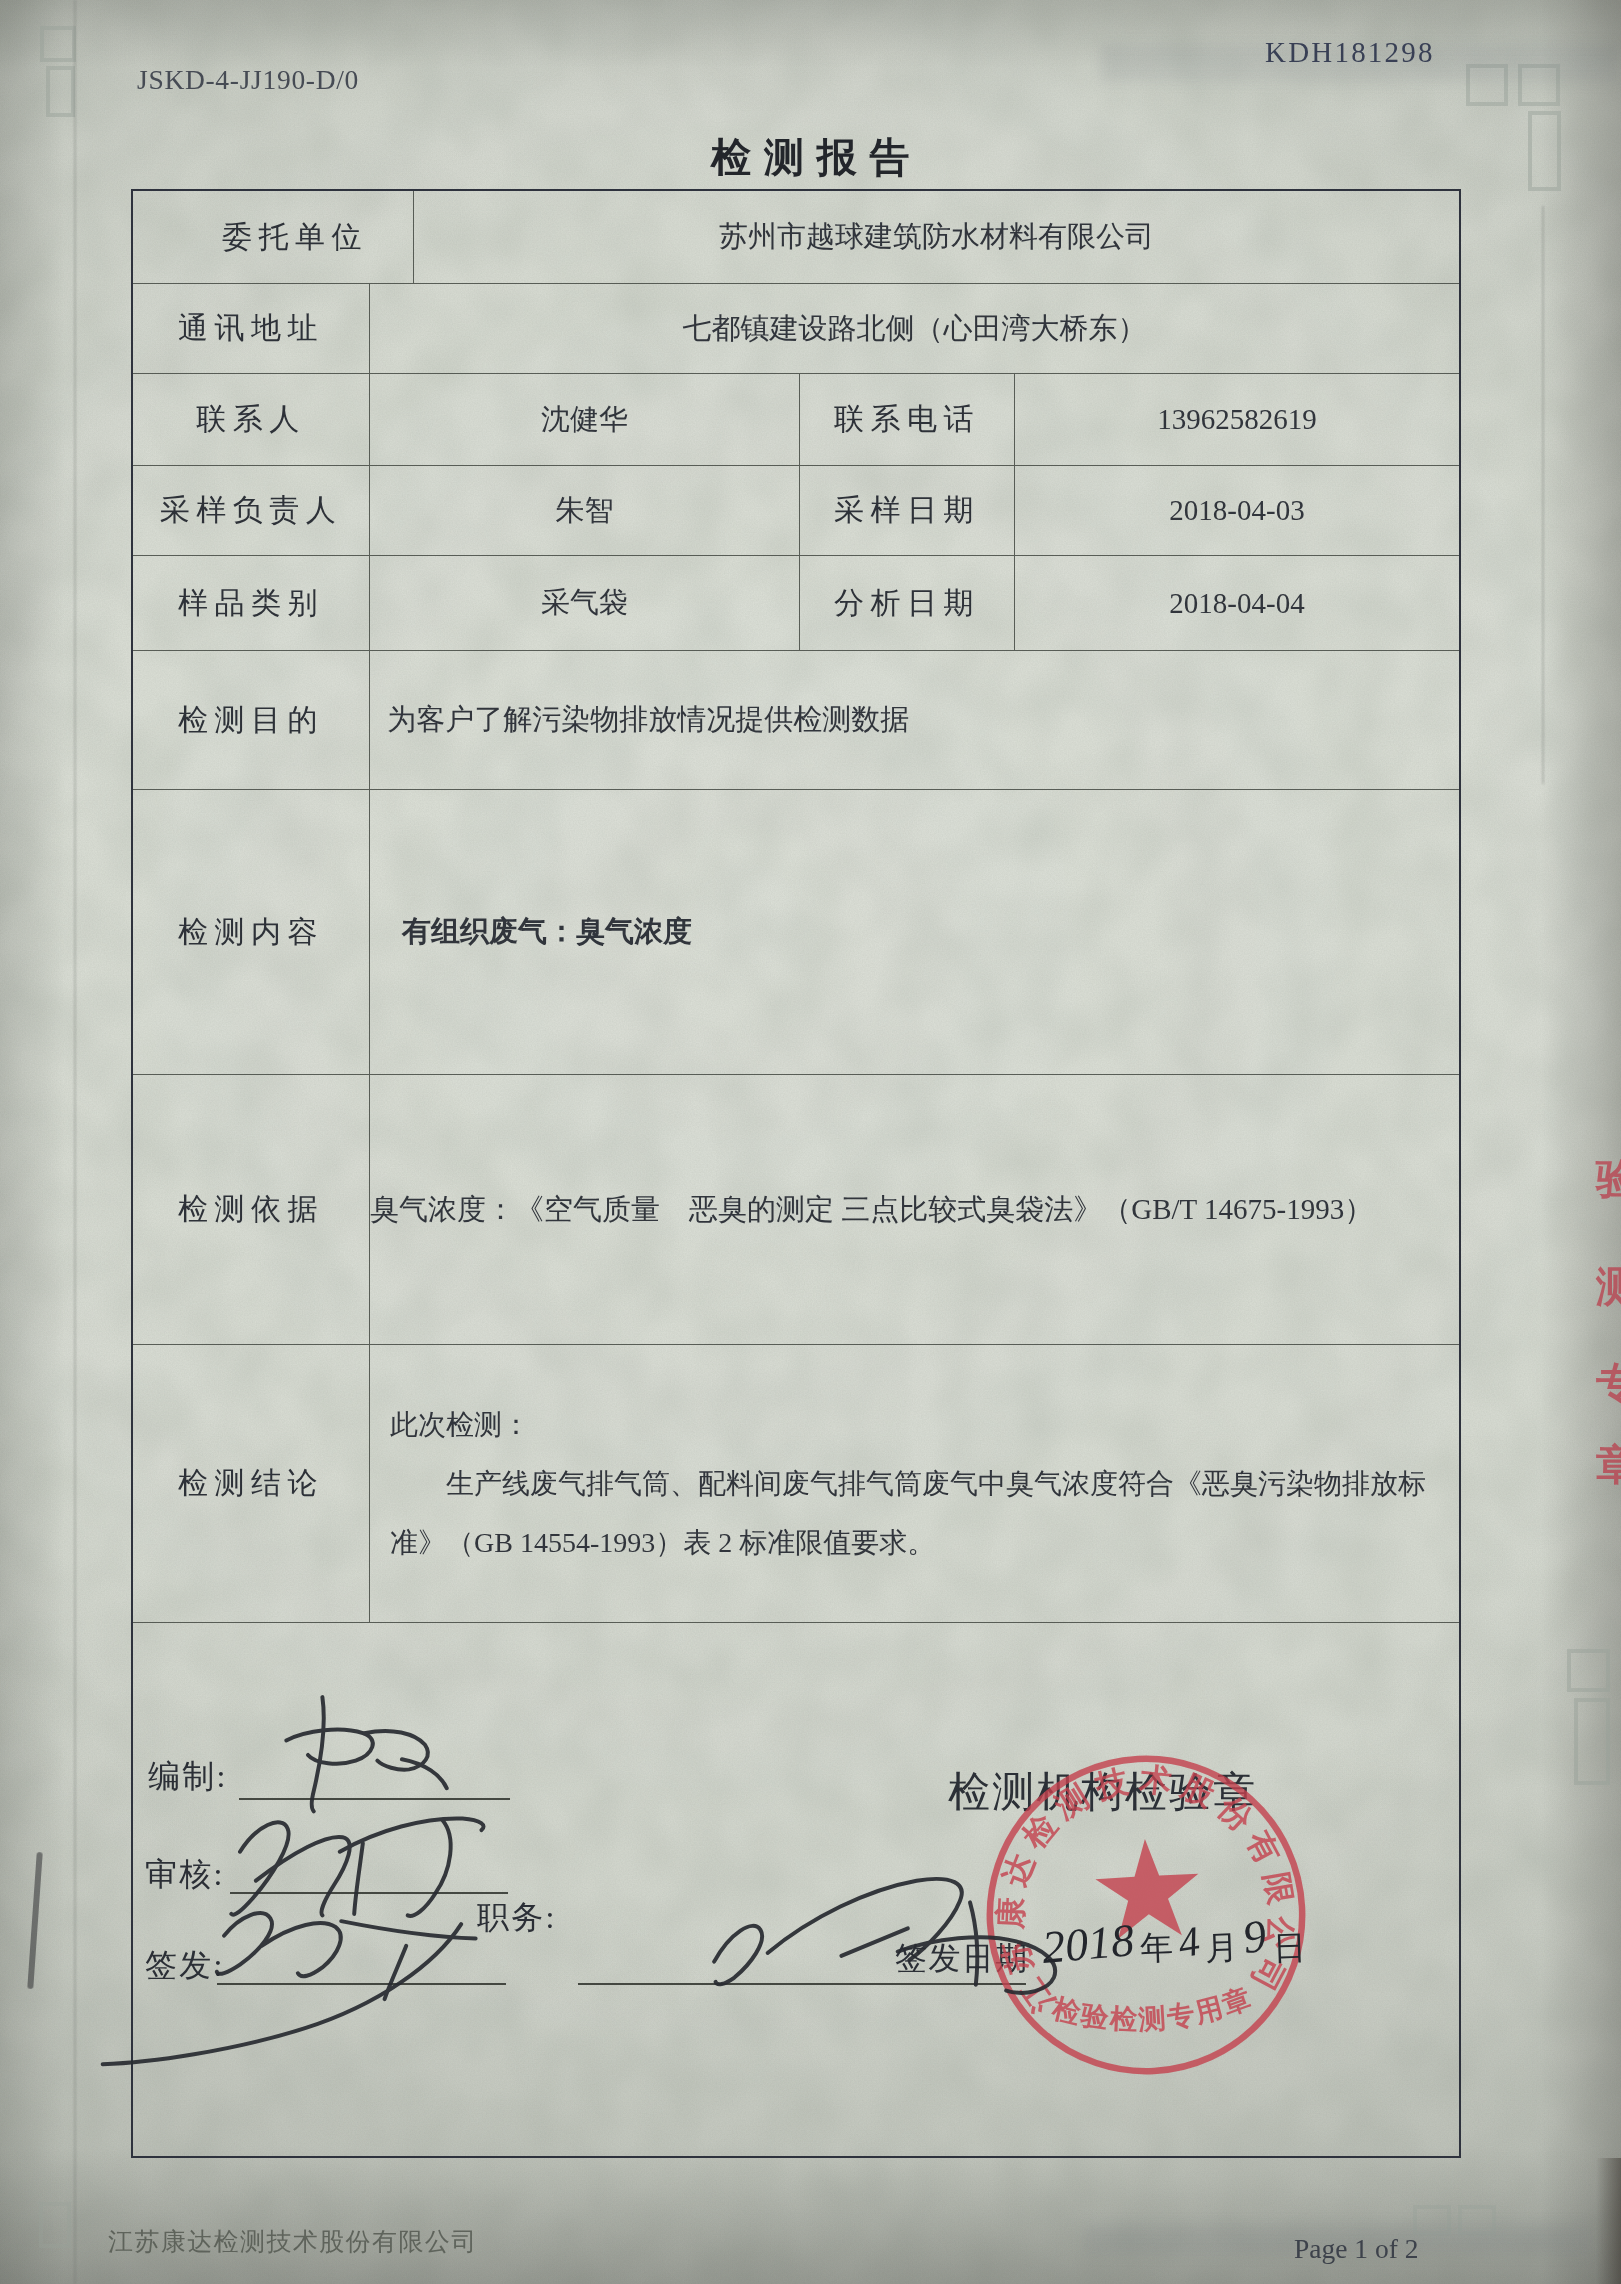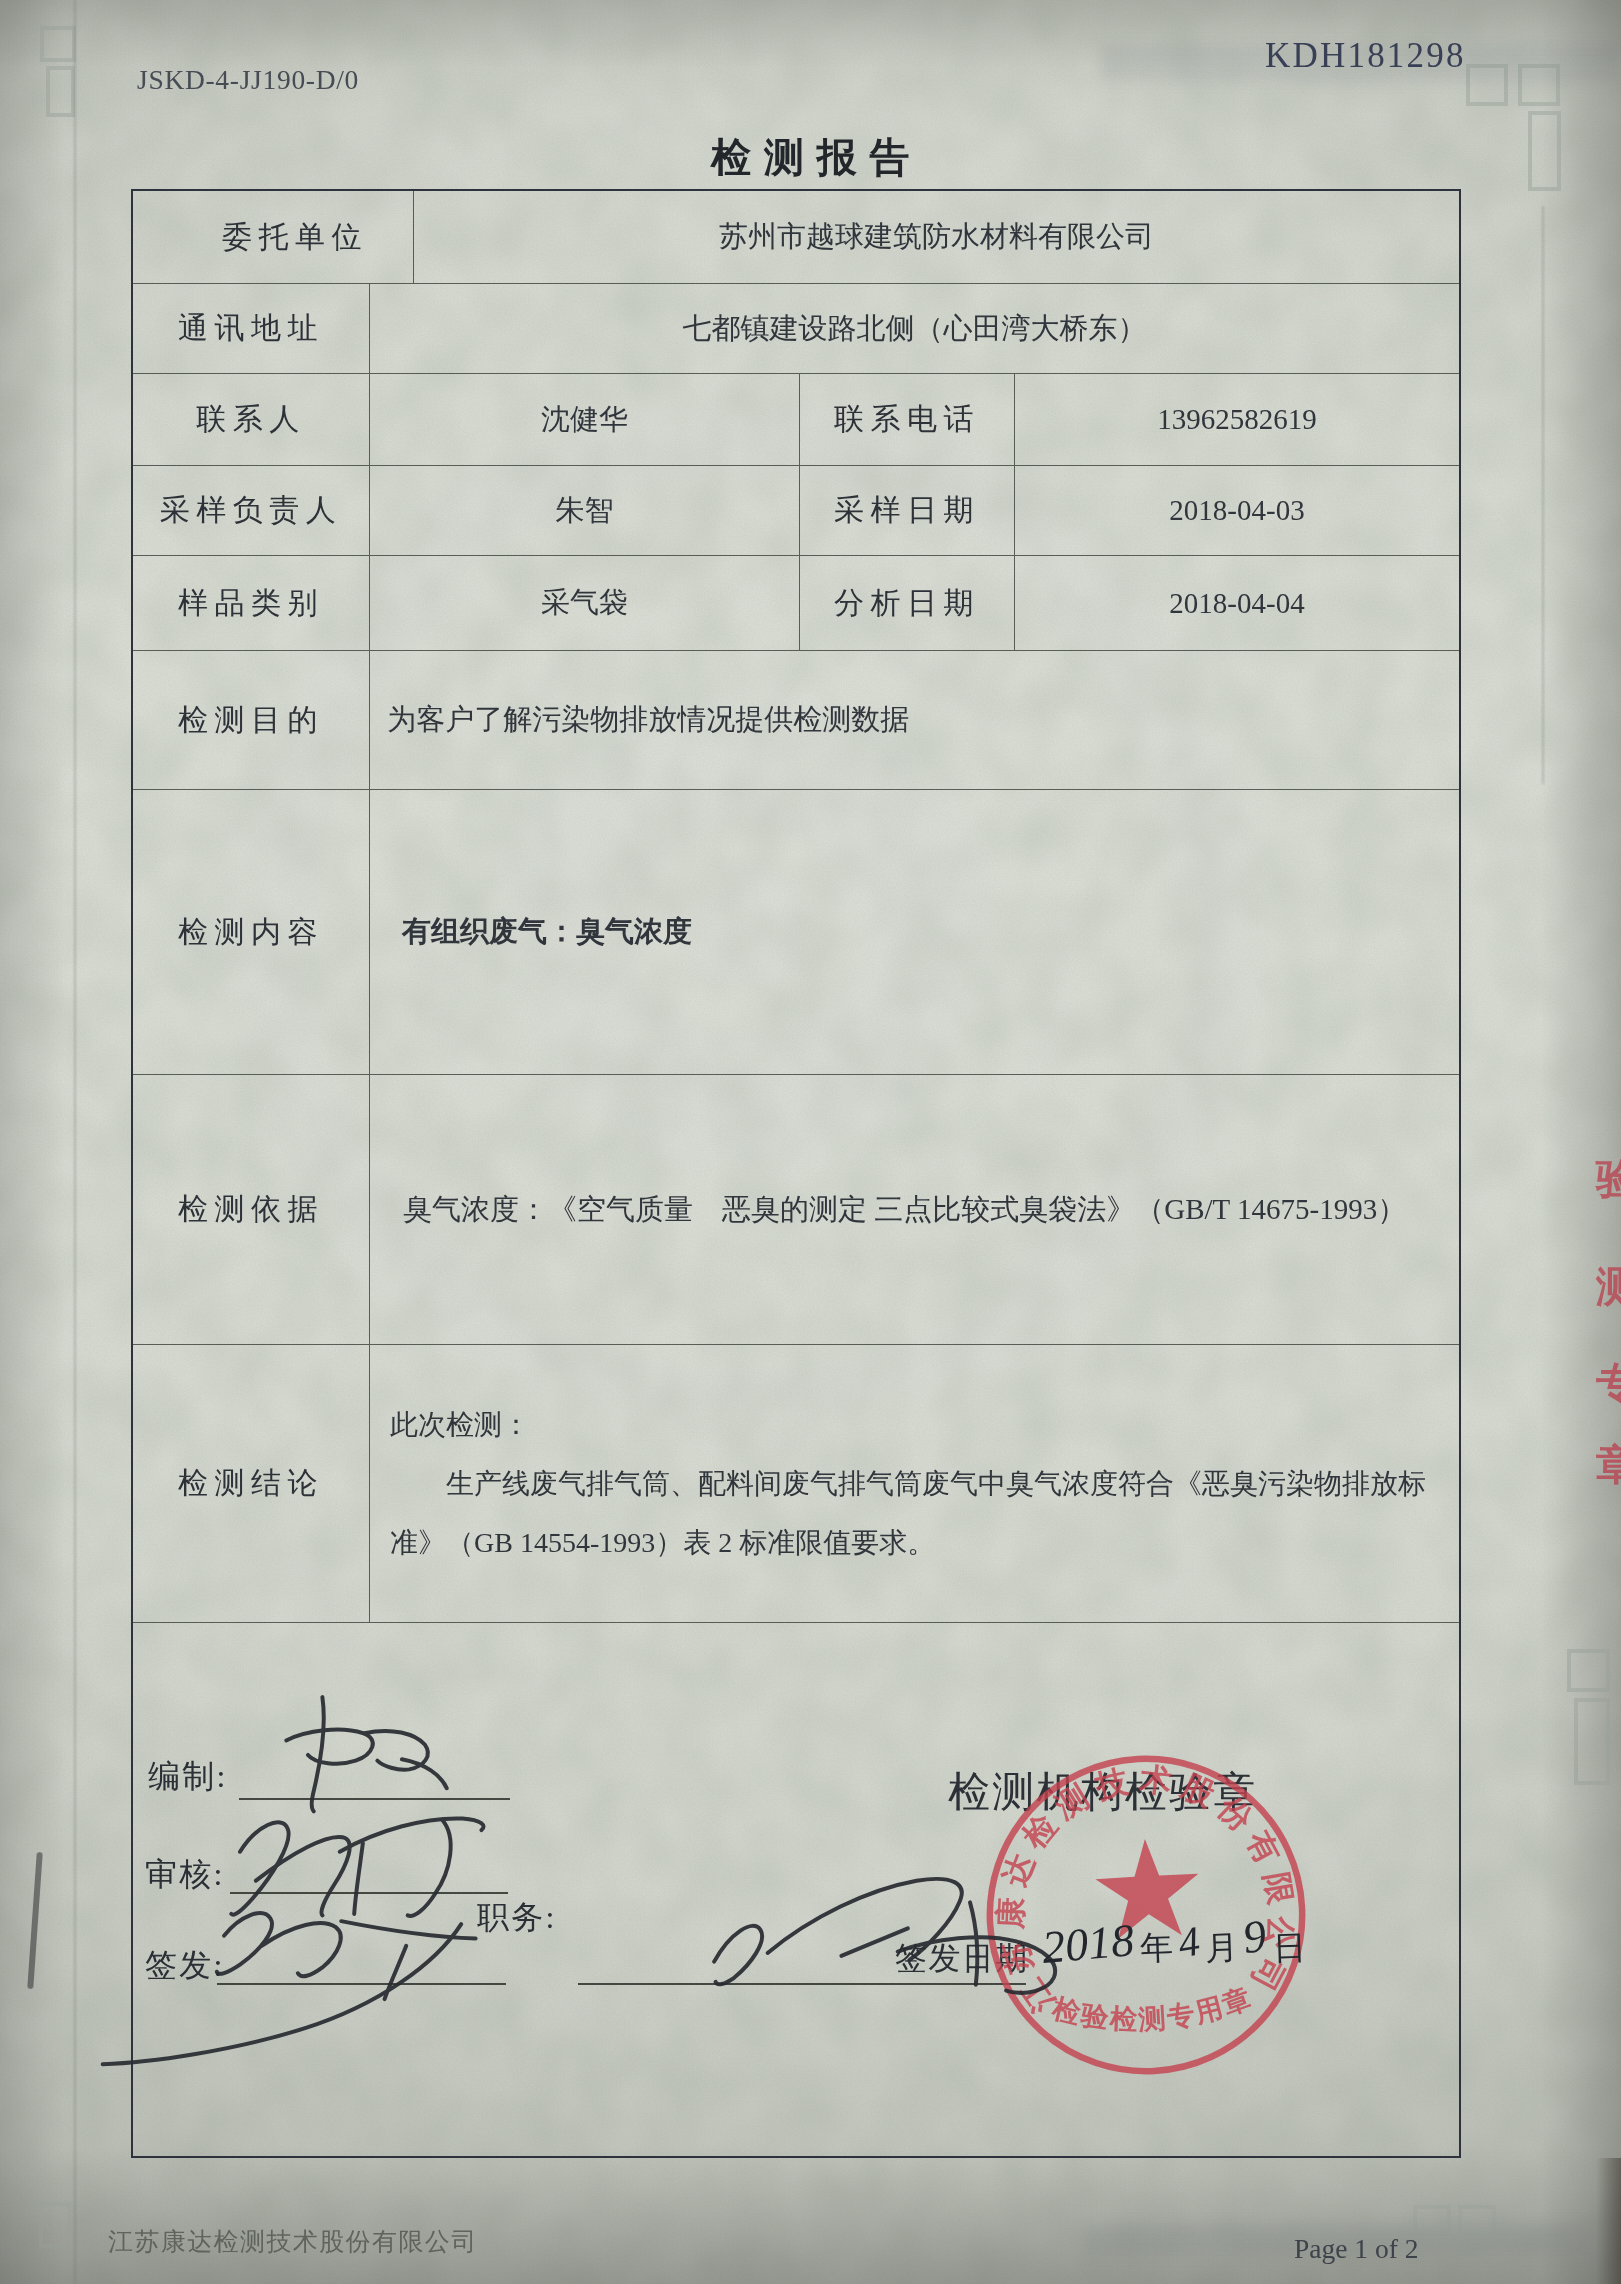--- a/index.html
+++ b/index.html
@@ -12,35 +12,35 @@
   }
   .texture{position:absolute;left:0;top:0;z-index:0;}
   .vignette{position:absolute;inset:0;z-index:1;pointer-events:none;background:
       linear-gradient(90deg, rgba(52,55,50,.18) 0%, rgba(0,0,0,0) 4%, rgba(0,0,0,0) 95%, rgba(48,46,42,.26) 100%),
       linear-gradient(180deg, rgba(52,55,50,.15) 0%, rgba(0,0,0,0) 3%, rgba(0,0,0,0) 94%, rgba(42,44,40,.24) 100%),
       radial-gradient(ellipse 92% 72% at 50% 45%, rgba(0,0,0,0) 55%, rgba(40,43,40,.13) 100%);}
   .abs{position:absolute;z-index:2;}
 
   
   .doc-code{left:137px;top:64px;font-size:27.5px;color:#464b54;letter-spacing:0.7px;}
-  .report-no{left:1265px;top:36px;font-size:35px;color:#394055;letter-spacing:2.2px;z-index:2;}
+  .report-no{left:1265px;top:36px;font-size:29px;color:#394055;letter-spacing:2.2px;z-index:2;}
   .title{left:0;right:0;top:130px;text-align:center;font-size:40px;font-weight:bold;color:#23262b;letter-spacing:1.4px;}
 
   
   .rtable{left:131px;top:189px;width:1330px;border:2.9px solid #2e323d;display:flex;flex-direction:column;box-sizing:border-box;z-index:2;}
   .trow{display:flex;box-sizing:border-box;}
   .trow + .trow{border-top:1.4px solid rgba(58,63,56,.8);}
   .cell{display:flex;align-items:center;box-sizing:border-box;overflow:hidden;}
   .cell + .cell{border-left:1.4px solid rgba(58,63,56,.8);}
   .lab{flex:0 0 236px;justify-content:center;font-size:30px;letter-spacing:6.5px;color:#2d3138;}
   .lab2{flex:0 0 215px;}
   .val{flex:1;justify-content:center;font-size:29px;color:#31353c;}
   .v1{flex:0 0 430px;}
   .val.left{justify-content:flex-start;}
-  .p24{padding-left:17.3px;} .p44{padding-left:32px;font-weight:bold;} .p46{padding-left:33px;}
+  .p24{padding-left:17.3px;} .p44{padding-left:32px;font-weight:bold;} .p46{}
   .concl{white-space:pre-line;line-height:59px;font-size:28px;text-align:left;padding:0 19px 0 20px;}
   .rh0{height:92px;padding-left:44px;} .rh1{height:90px;} .rh2{height:92px;} .rh3{height:90px;} .rh4{height:95px;}
   .rh5{height:139px;} .rh6{height:285px;} .rh7{height:270px;} .rh8{height:278px;} .rh9{height:534px;}
 
   
   .so-label{font-size:32px;color:#2b2f36;letter-spacing:2.2px;text-align:right;}
   .uline{position:absolute;height:2.2px;background:rgba(45,48,42,.85);z-index:2;}
   .stamp-heading{left:948px;top:1764px;font-size:42px;letter-spacing:2.2px;color:#2c3037;}
   .issue-date-label{left:895px;top:1937px;font-size:32px;letter-spacing:1.4px;color:#2b2f36;}
   .issue-date{left:1042px;top:1917px;display:flex;align-items:baseline;gap:5.8px;color:#23262c;z-index:5;}

